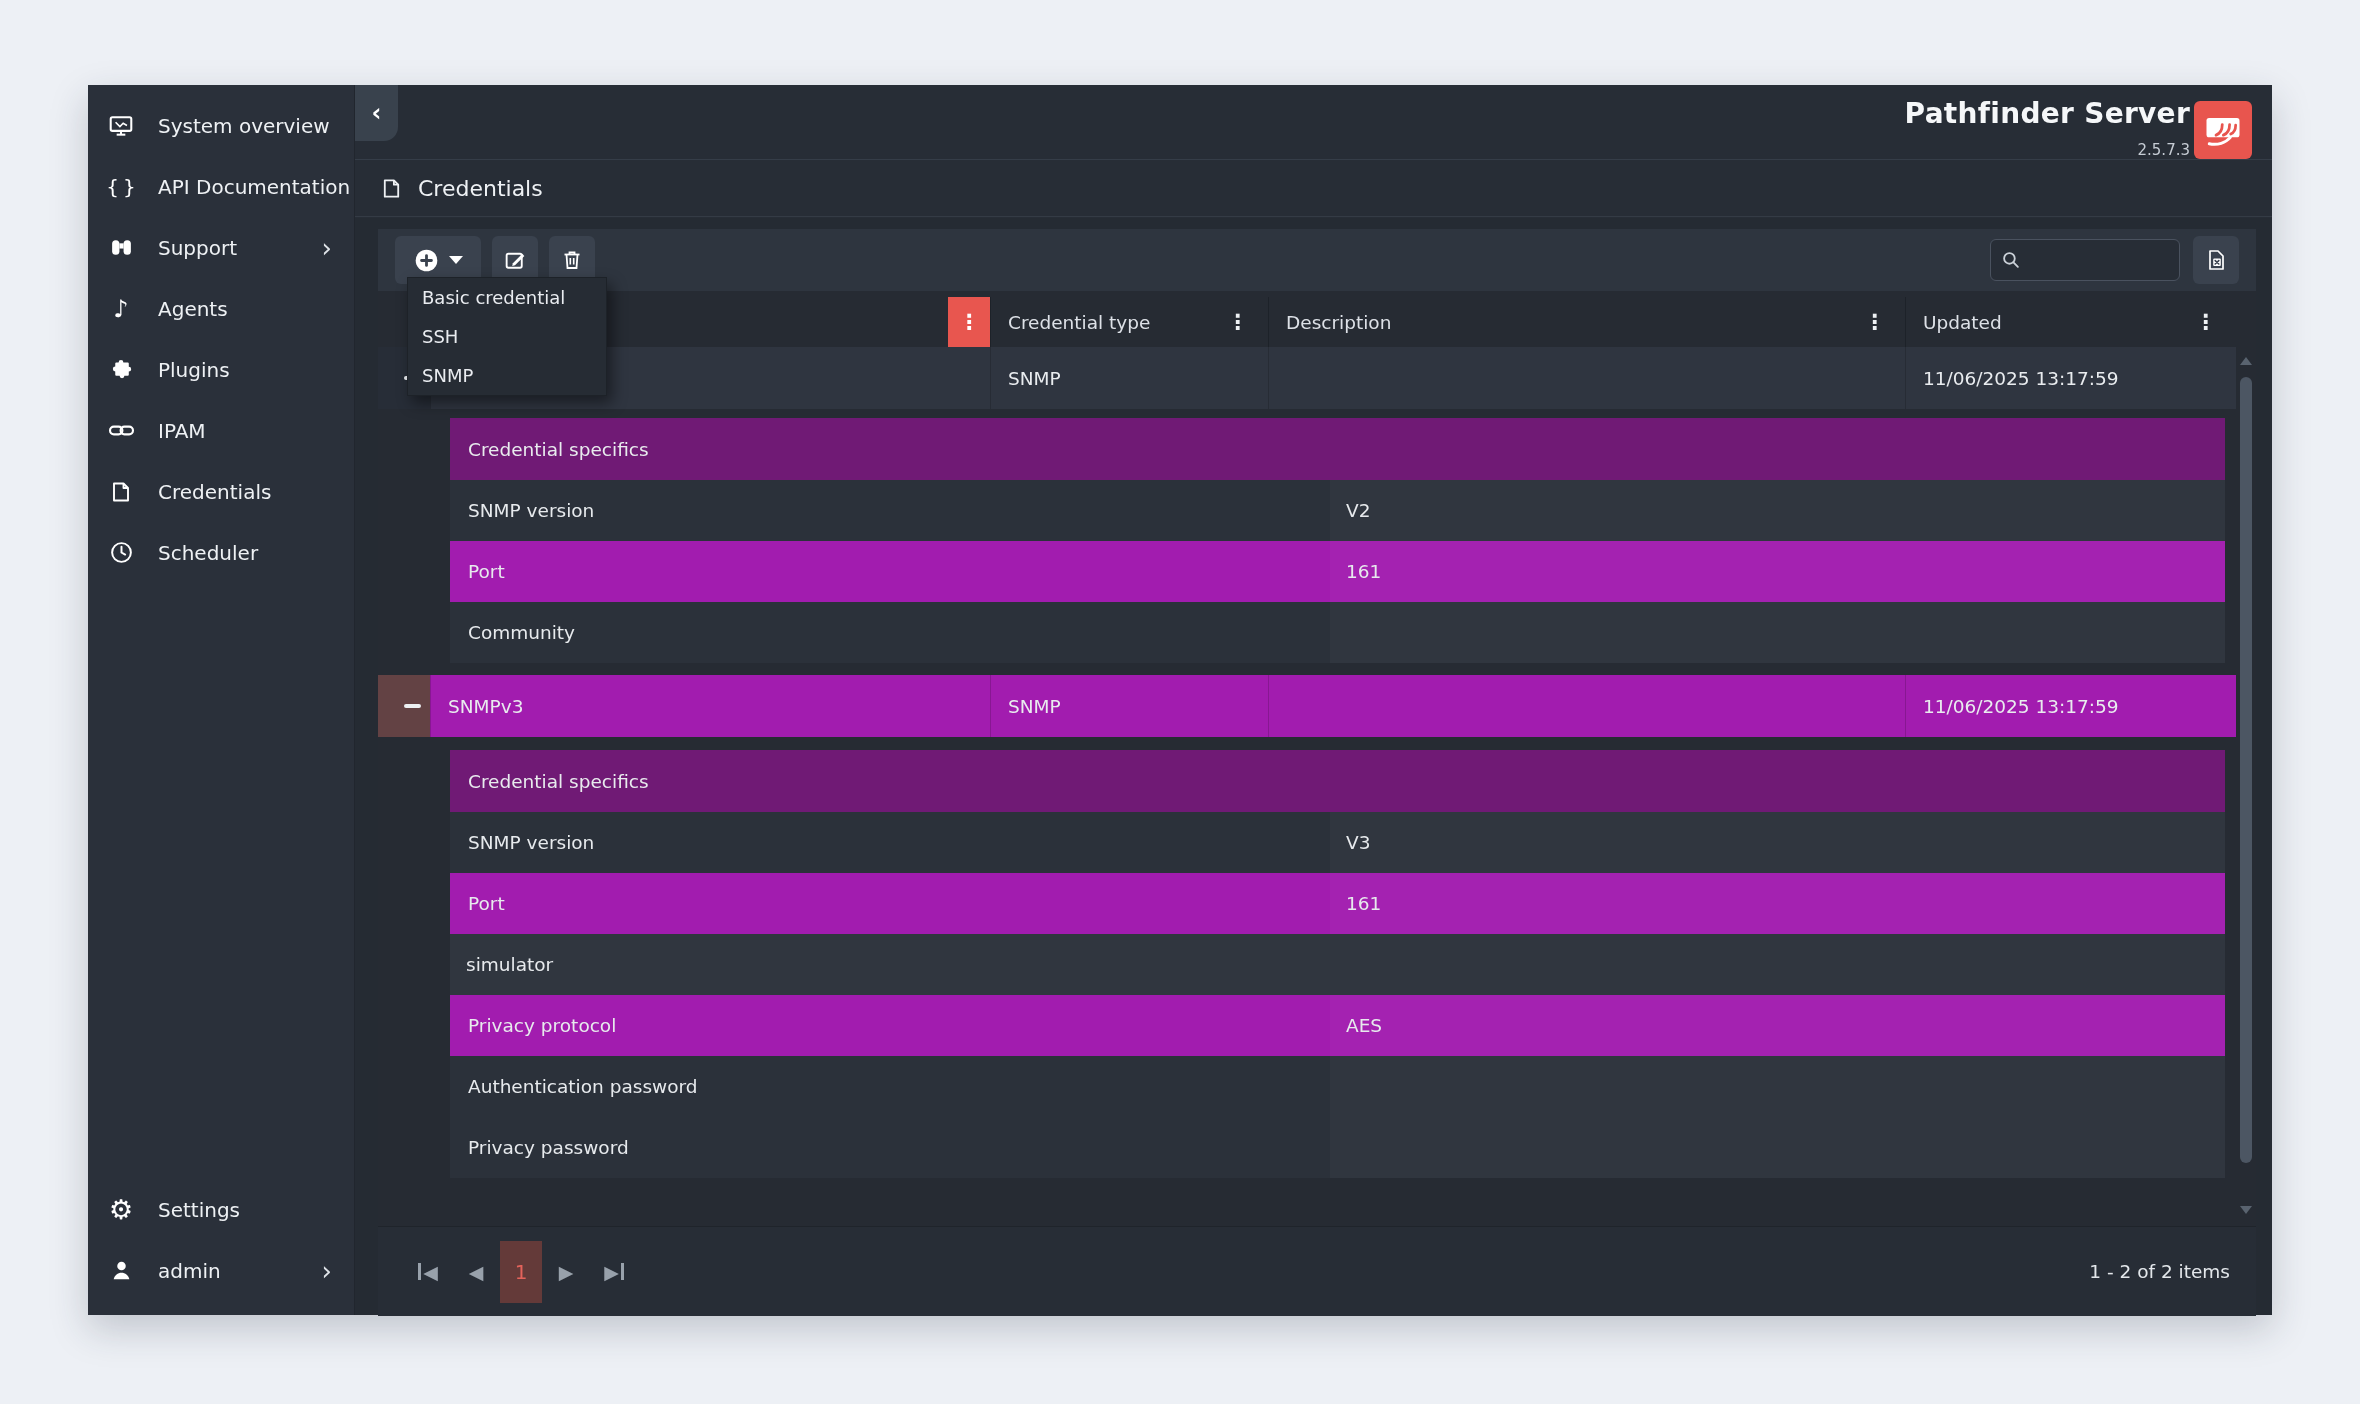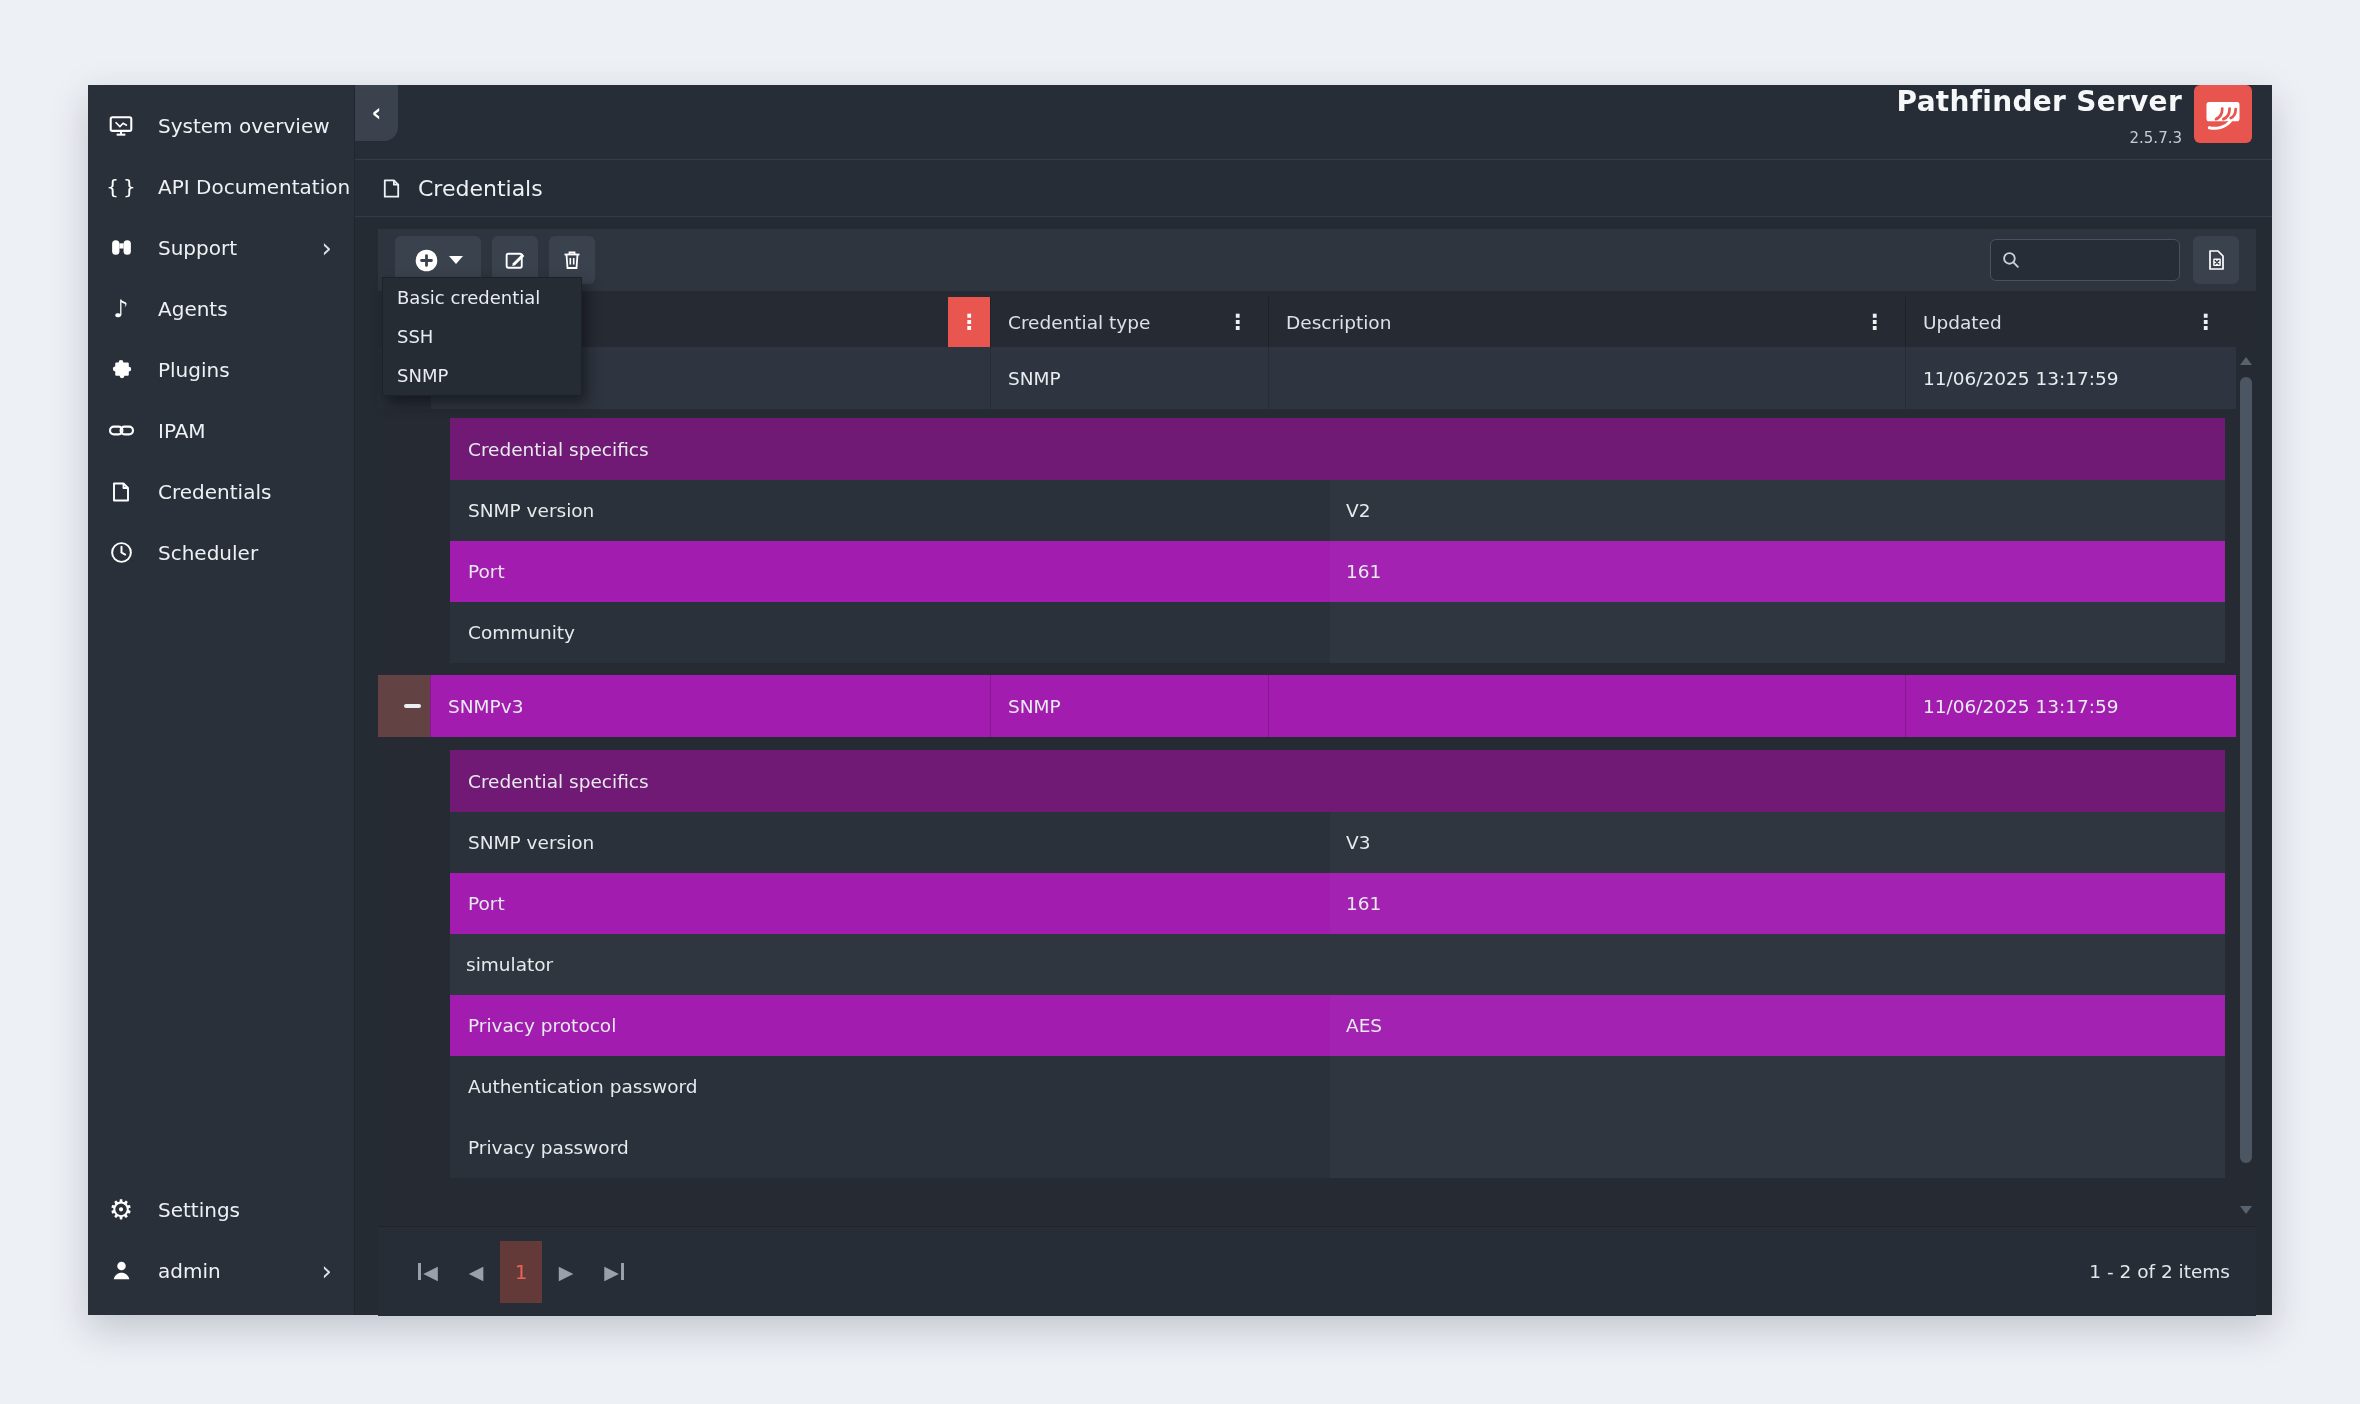--- a/index.html
+++ b/index.html
@@ -12,22 +12,22 @@
     border-right:1px solid #21262e;display:flex;flex-direction:column;z-index:5;}
   .nav{padding-top:10px;}
   .nav-item{height:61px;display:flex;align-items:center;gap:22px;padding:0 18px 0 18px;
     color:#eef1f4;font-size:20px;cursor:pointer;white-space:nowrap;}
   .nav-ic{width:30px;min-width:30px;display:flex;justify-content:center;align-items:center;color:#fff;}
   .glyph{font-size:24px;line-height:1;color:#fff;}
   .chev{margin-left:auto;font-size:26px;color:#dfe3e8;padding-right:4px;line-height:1;}
   .sb-bottom{margin-top:auto;padding-bottom:14px;}
   
   .main{position:absolute;left:267px;top:0;right:0;bottom:0;background:#272d36;}
-  .hdr{height:75px;border-bottom:1px solid #353d48;display:flex;align-items:flex-start;
-    justify-content:flex-end;padding-right:20px;gap:12px;}
+  .hdr{height:75px;border-bottom:1px solid #353d48;display:flex;align-items:flex-end;
+    justify-content:flex-end;padding-right:20px;gap:4px;}
   .brandblk{text-align:right;}
   .brand{font-size:28px;font-weight:600;color:#f5f7f9;letter-spacing:.3px;}
   .version{font-size:15px;color:#c6ccd4;margin-top:11px;}
   .logo{width:58px;height:58px;background:#e8554e;border-radius:6px;display:flex;
     align-items:center;justify-content:center;}
   .collapse{position:absolute;left:0;top:0;width:43px;height:56px;background:#39424d;
     border-radius:0 0 14px 0;display:flex;align-items:center;justify-content:center;
     color:#fff;font-size:24px;font-weight:700;cursor:pointer;z-index:6;}
   .titlebar{height:57px;display:flex;align-items:center;gap:15px;padding-left:25px;
     border-bottom:1px solid #343b45;color:#eef1f4;font-size:22px;}
@@ -90,21 +90,21 @@
   
   .pager{height:90px;background:#272d36;border-top:1px solid #1f242b;display:flex;
     align-items:center;padding:0 26px;}
   .pgbtn{width:48px;height:62px;display:flex;align-items:center;justify-content:center;
     color:#98a1ab;font-size:19px;cursor:pointer;gap:2px;}
   .pgbar{width:3px;height:17px;background:#98a1ab;}
   .pgcur{width:42px;height:62px;background:#643a39;color:#e4635b;font-size:20px;
     display:flex;align-items:center;justify-content:center;cursor:pointer;}
   .pgsum{margin-left:auto;color:#e3e7eb;font-size:18.5px;}
   
-  .dropdown{position:absolute;left:294px;top:192px;width:200px;background:#262c34;
+  .dropdown{position:absolute;left:319px;top:192px;width:200px;background:#262c34;
     border:1px solid #1d2228;box-shadow:5px 7px 14px rgba(0,0,0,.45);z-index:40;}
   .dd-item{height:39px;display:flex;align-items:center;padding-left:14px;color:#e9ecf0;
     font-size:18px;cursor:pointer;}
   svg{display:block;}
 </style>
 </head>
 <body>
 
 <div class="window">
 

